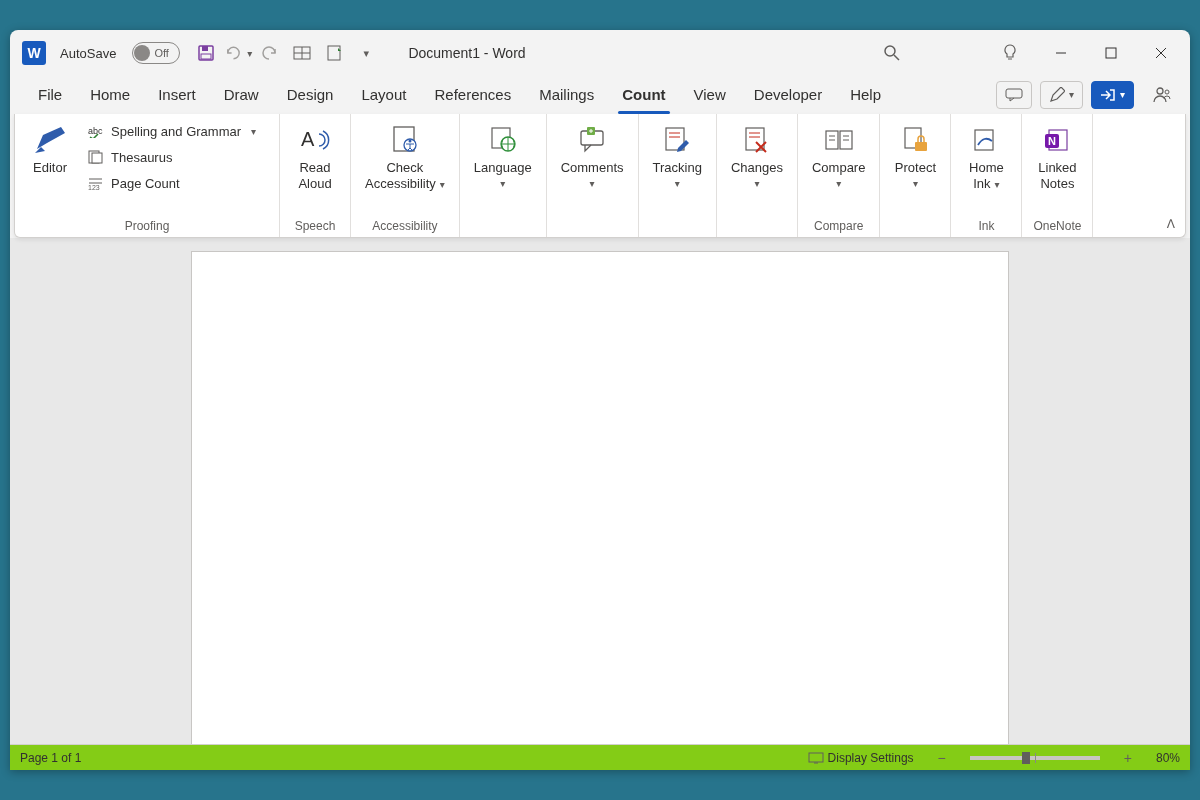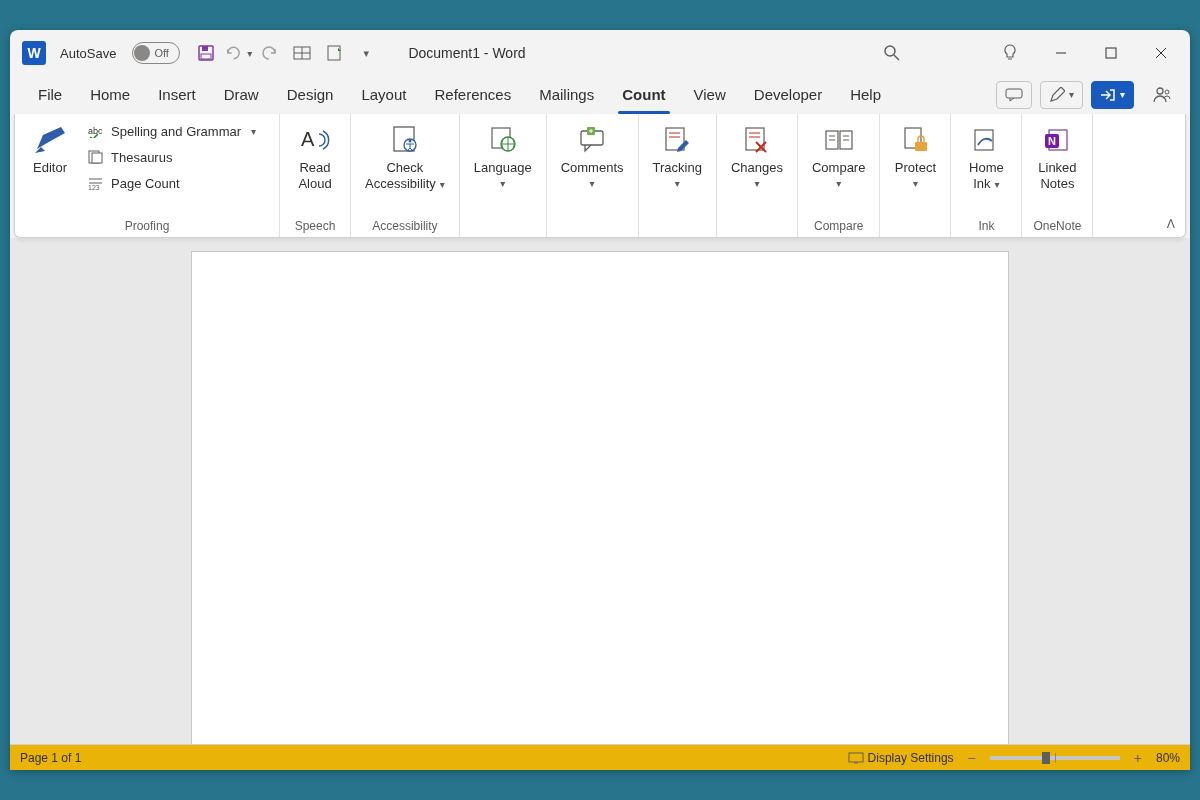--- a/index.html
+++ b/index.html
@@ -41,22 +41,22 @@
 .small-btn .sic { width:18px; display:flex; justify-content:center; color:#185abd; }
 .chev { font-size:10px; margin-top:2px; color:#605e5c; }
 .chev-inline { font-size:10px; color:#605e5c; margin-left:4px; }
 .collapse { position:absolute; right:10px; bottom:6px; cursor:pointer; color:#605e5c; font-size:12px; }
 
 
 .doc-area { flex:1; background:#e8e8e8; overflow:auto; display:flex; justify-content:center; padding-top:14px; }
 .page { width:816px; background:#fff; box-shadow:0 0 0 1px #c8c6c4; height:1056px; }
 
 
-.status { height:26px; background:#eab308; border-top:1px solid #d2d0ce; display:flex; align-items:center; padding:0 10px; font-size:12px; color:#323130; }
-.status-right { margin-left:auto; display:flex; align-items:center; gap:10px;padding-left:40px; }
+.status { height:26px; background:#84cc16; border-top:1px solid #d2d0ce; display:flex; align-items:center; padding:0 10px; font-size:12px; color:#323130; }
+.status-right { margin-left:auto; display:flex; align-items:center; gap:20px;padding-left:40px; }
 .disp { display:flex; align-items:center; gap:4px; cursor:pointer; }
 .zoom-slider { width:130px; height:4px; background:#c8c6c4; position:relative; cursor:pointer; }
 .zoom-slider::before { content:""; position:absolute; left:50%; top:-3px; width:1px; height:10px; background:#8a8886; }
 .zoom-thumb { position:absolute; left:40%; top:-4px; width:8px; height:12px; background:#605e5c; }
 .zm { cursor:pointer; padding:0 4px; font-size:14px; color:#605e5c; }
 
 svg { display:block; }
 </style>
 </head>
 <body>

